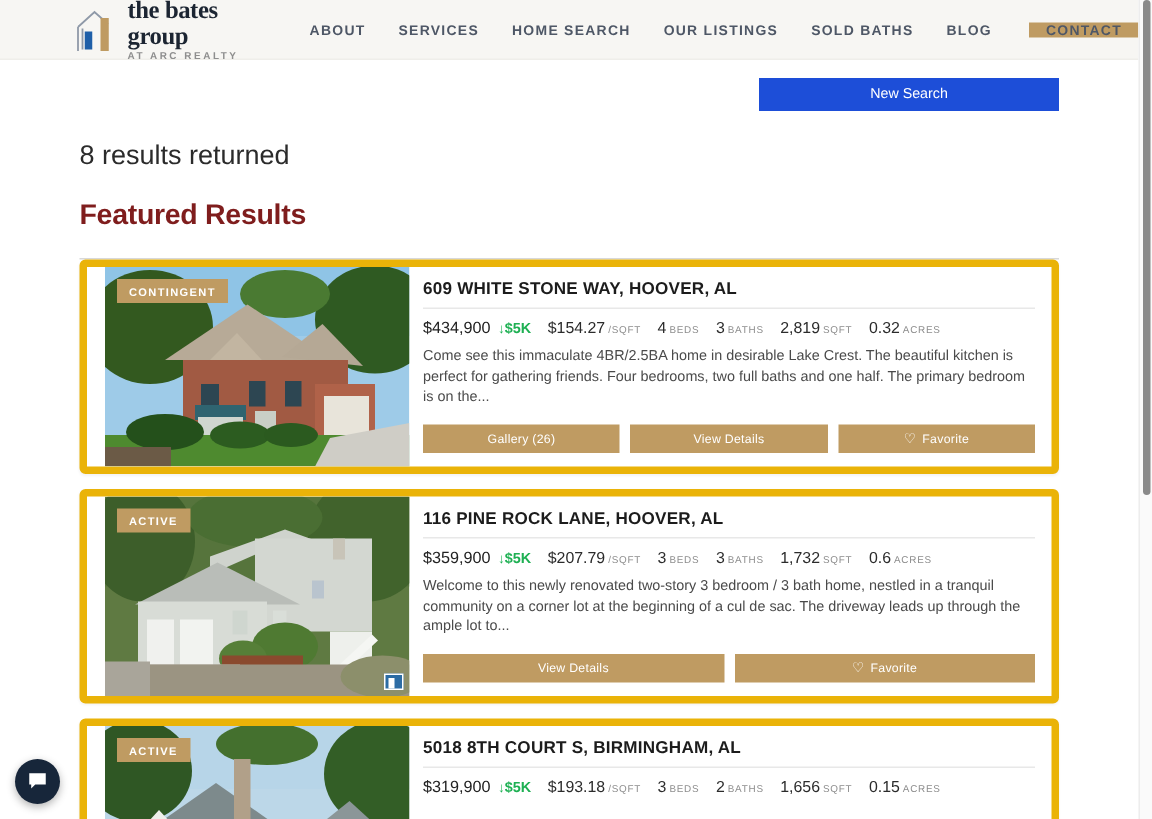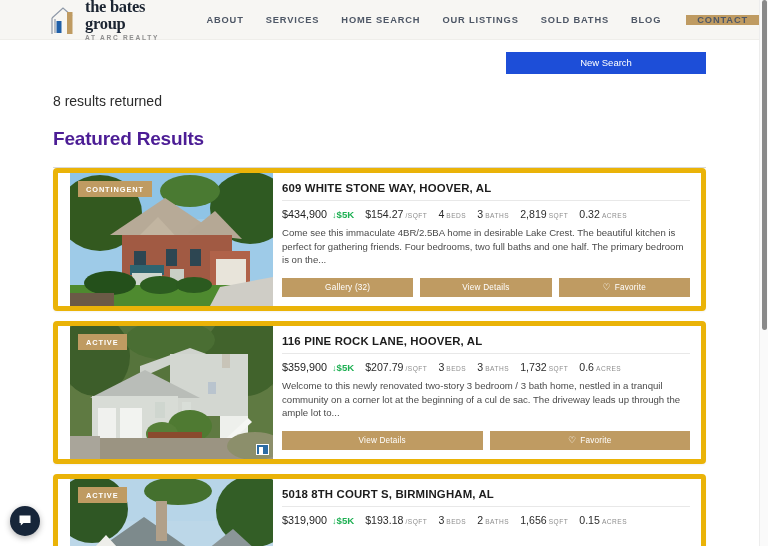--- a/index.html
+++ b/index.html
@@ -62,24 +62,24 @@
     color: #fff;
     font-size: 9.5px;
     display: flex; align-items: center; justify-content: center;
     border: none; cursor: pointer;
     font-family: "Liberation Sans", sans-serif;
   }
 
   
   .content { padding: 0 53px 0 53px; }
   .results-count {
-    font-size: 14px; color: #2b2b2b; margin-top: 8px;
+    font-size: 18px; color: #2b2b2b; margin-top: 8px;
   }
   .featured-title {
-    font-size: 19px; color: #4c1d95; font-weight: bold;
+    font-size: 19px; color: #7f1d1d; font-weight: bold;
     margin-top: 19px; letter-spacing: -0.2px;
   }
   .divider { height: 1px; background: #d8d8d8; margin-top: 17px; }
   .section-label {
     font-size: 12.5px; color: #2b2b2b; margin-top: 19px; margin-bottom: 9px;
   }
 
   
   .card {
     position: relative;
@@ -280,21 +280,21 @@
             <span class="num">2,819</span>
             <span class="unit">SQFT</span>
           </span>
           <span class="stat">
             <span class="num">0.32</span>
             <span class="unit">ACRES</span>
           </span>
         </div>
         <div class="desc">Come see this immaculate 4BR/2.5BA home in desirable Lake Crest. The beautiful kitchen is perfect for gathering friends. Four bedrooms, two full baths and one half. The primary bedroom is on the...</div>
         <div class="btn-row">
-          <button class="act-btn">Gallery (32)</button>
+          <button class="act-btn">Gallery (26)</button>
           <button class="act-btn">View Details</button>
           <button class="act-btn">
             <span class="heart">♡</span>
             <span>Favorite</span>
           </button>
         </div>
       </div>
     </div>
 
     <div class="card">

